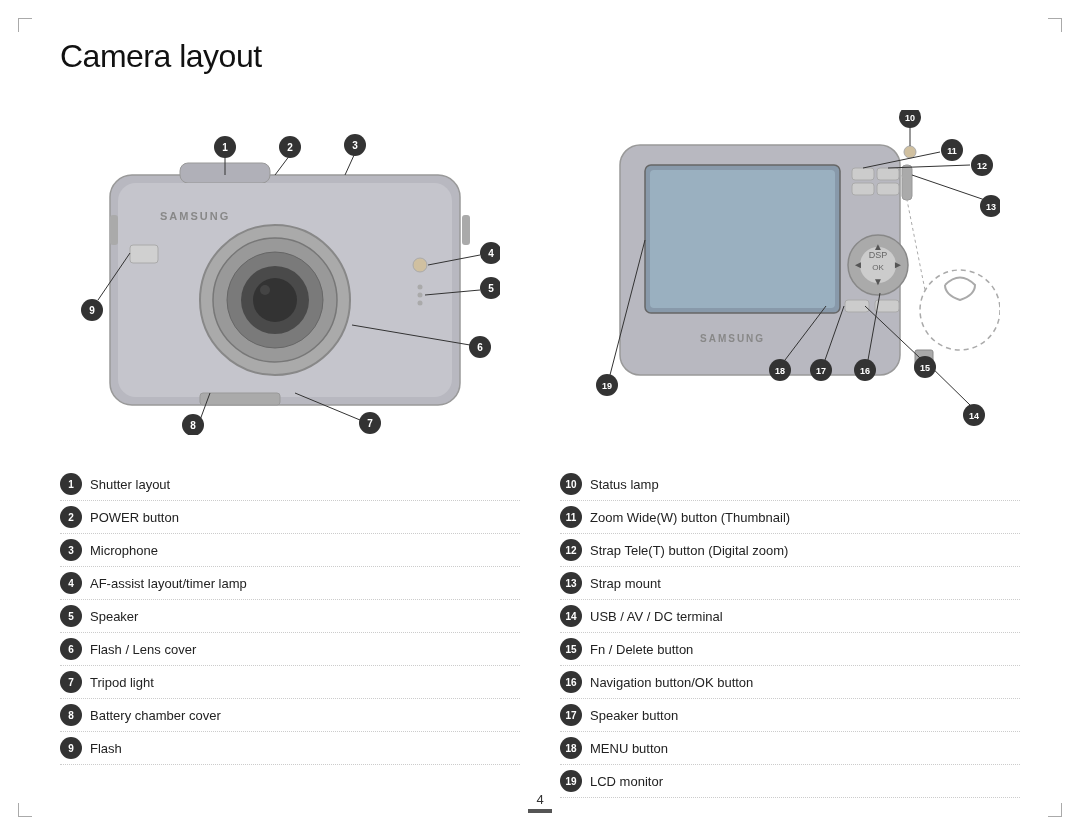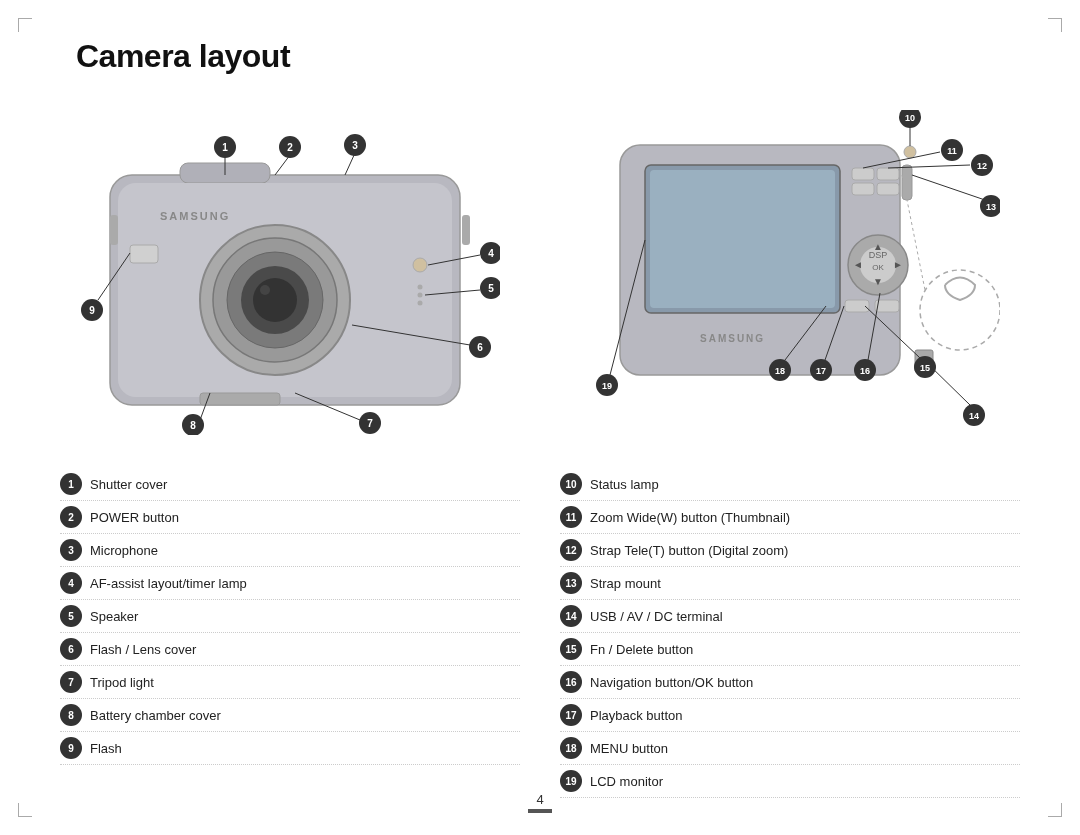--- a/index.html
+++ b/index.html
@@ -25,24 +25,23 @@
     .corner-tl { top: 18px; left: 18px; border-width: 1px 0 0 1px; }
     .corner-tr { top: 18px; right: 18px; border-width: 1px 1px 0 0; }
     .corner-bl { bottom: 18px; left: 18px; border-width: 0 0 1px 1px; }
     .corner-br { bottom: 18px; right: 18px; border-width: 0 1px 1px 0; }
 
     .page-title {
       position: absolute;
       top: 38px;
       left: 60px;
       font-size: 32px;
-      font-weight: bold;
+      font-weight: normal;
       color: #111;
       letter-spacing: -0.5px;
-      margin-left: 16px;
     }
 
     
     .cameras-area {
       position: absolute;
       top: 100px;
       left: 60px;
       right: 60px;
       height: 360px;
       display: flex;
@@ -290,21 +289,21 @@
       <circle cx="27" cy="275" r="11" fill="#333"></circle>
       <text x="27" y="279" fill="white" font-size="9" text-anchor="middle" font-weight="bold">19</text>
     </svg>
   </div>
 </div>
 
 <div class="labels-section">
   <div class="labels-column" id="front-labels">
   <div class="label-row">
     <span class="label-num">1</span>
-    <span class="label-text">Shutter cover</span>
+    <span class="label-text">Shutter layout</span>
   </div>
       <div class="label-row">
     <span class="label-num">2</span>
     <span class="label-text">POWER button</span>
   </div>
       <div class="label-row">
     <span class="label-num">3</span>
     <span class="label-text">Microphone</span>
   </div>
       <div class="label-row">
@@ -356,21 +355,21 @@
       <div class="label-row">
     <span class="label-num">15</span>
     <span class="label-text">Fn / Delete button</span>
   </div>
       <div class="label-row">
     <span class="label-num">16</span>
     <span class="label-text">Navigation button/OK button</span>
   </div>
       <div class="label-row">
     <span class="label-num">17</span>
-    <span class="label-text">Playback button</span>
+    <span class="label-text">Speaker button</span>
   </div>
       <div class="label-row">
     <span class="label-num">18</span>
     <span class="label-text">MENU button</span>
   </div>
       <div class="label-row">
     <span class="label-num">19</span>
     <span class="label-text">LCD monitor</span>
   </div>
     </div>

